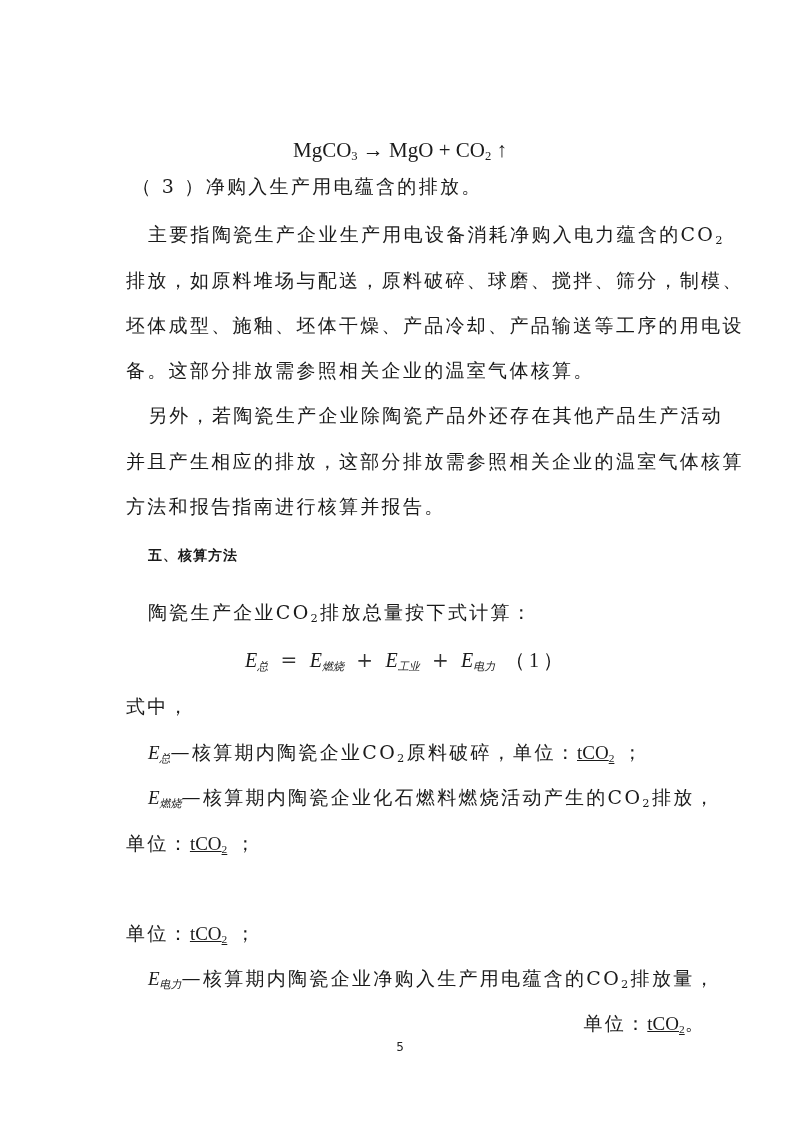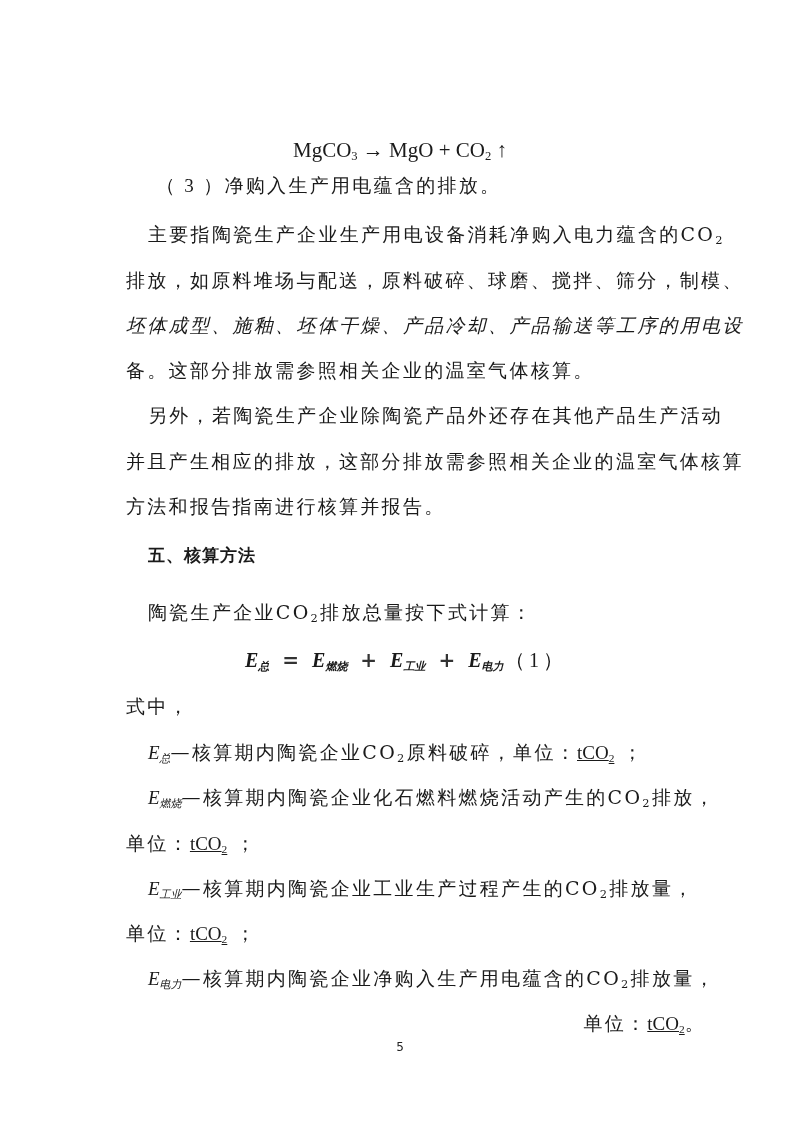--- a/index.html
+++ b/index.html
@@ -13,26 +13,26 @@
       position: absolute; left: 126px; width: 580px;
       font-size: 19px; line-height: 24px; white-space: nowrap;
       letter-spacing: 2.3px;
     }
     .indent { left: 148px; }
     .center { left: 0; width: 800px; text-align: center; letter-spacing: 0; }
     .eq-chem {
       font-family: "Liberation Serif", "DejaVu Serif", serif;
       font-size: 21px; letter-spacing: 0;
     }
-    .heading { font-family: "DejaVu Sans", "Liberation Sans", sans-serif; font-weight: bold; font-size: 17px; letter-spacing: 1px; }
+    .heading { font-family: "DejaVu Sans", "Liberation Sans", sans-serif; font-weight: bold; font-size: 14px; letter-spacing: 1px; }
     .latin { font-family: "Liberation Serif", serif; letter-spacing: 0; text-decoration: underline; }
     .it { font-style: italic; font-family: "Liberation Serif", serif; letter-spacing: 0; }
     sub { font-size: 60%; vertical-align: -3px; line-height: 0; }
     .sub-cn { font-size: 11px; font-style: italic; vertical-align: -3px; letter-spacing: 0; }
-    .formula { font-size: 20px; letter-spacing: 0; font-weight: bold; }
+    .formula { font-size: 20px; letter-spacing: 0; }
     .formula .op { margin: 0 6px; color: #333; }
     .eqno { position: absolute; left: 505px; letter-spacing: 4px; font-family: "Liberation Serif", serif; font-size: 20px; }
     .pageno {
       position: absolute; left: 0; width: 800px; text-align: center;
       top: 1040px; font-size: 12px; font-family: "DejaVu Sans", sans-serif; color: #222;
     }
   </style>
 </head>
 <body>
 
@@ -40,25 +40,25 @@
 
   <div class="line center eq-chem" style="top:138px;">
     <span>MgCO</span><sub>3</sub>
     <span>→</span>
     <span>MgO</span>
     <span>+</span>
     <span>CO</span><sub>2</sub>
     <span>↑</span>
   </div>
 
-  <div class="line indent" style="top:174px; left:156px;font-family:Liberation Serif, serif;">（ 3 ）净购入生产用电蕴含的排放。</div>
+  <div class="line indent" style="top:174px; left:132px;">（ 3 ）净购入生产用电蕴含的排放。</div>
 
   <div class="line indent" style="top:222px;"><span>主要指陶瓷生产企业生产用电设备消耗净购入电力蕴含的CO</span><sub>2</sub></div>
   <div class="line" style="top:268px;">排放，如原料堆场与配送，原料破碎、球磨、搅拌、筛分，制模、</div>
-  <div class="line" style="top:313px;font-style:italic;">坯体成型、施釉、坯体干燥、产品冷却、产品输送等工序的用电设</div>
+  <div class="line" style="top:313px;">坯体成型、施釉、坯体干燥、产品冷却、产品输送等工序的用电设</div>
   <div class="line" style="top:358px;">备。这部分排放需参照相关企业的温室气体核算。</div>
 
   <div class="line indent" style="top:403px;">另外，若陶瓷生产企业除陶瓷产品外还存在其他产品生产活动</div>
   <div class="line" style="top:449px;">并且产生相应的排放，这部分排放需参照相关企业的温室气体核算</div>
   <div class="line" style="top:494px;">方法和报告指南进行核算并报告。</div>
 
   <div class="line indent heading" style="top:543px;">五、核算方法</div>
 
   <div class="line indent" style="top:600px;"><span>陶瓷生产企业CO</span><sub>2</sub><span>排放总量按下式计算：</span></div>
 
@@ -79,23 +79,20 @@
     <span class="it">E</span><span class="sub-cn">总</span><span>—核算期内陶瓷企业CO</span><sub>2</sub><span>原料破碎，单位：</span><span class="latin">tCO</span><sub class="latin">2</sub><span> ；</span>
   </div>
 
   <div class="line indent" style="top:785px;">
     <span class="it">E</span><span class="sub-cn">燃烧</span><span>—核算期内陶瓷企业化石燃料燃烧活动产生的CO</span><sub>2</sub><span>排放，</span>
   </div>
   <div class="line" style="top:831px;">
     <span>单位：</span><span class="latin">tCO</span><sub class="latin">2</sub><span> ；</span>
   </div>
 
-  <div class="line indent" style="top:876px;">
-    <span class="it">E</span><span class="sub-cn">工业</span><span>—核算期内陶瓷企业工业生产过程产生的CO</span><sub>2</sub><span>排放量，</span>
-  </div>
   <div class="line" style="top:921px;">
     <span>单位：</span><span class="latin">tCO</span><sub class="latin">2</sub><span> ；</span>
   </div>
 
   <div class="line indent" style="top:966px;">
     <span class="it">E</span><span class="sub-cn">电力</span><span>—核算期内陶瓷企业净购入生产用电蕴含的CO</span><sub>2</sub><span>排放量，</span>
   </div>
   <div class="line" style="top:1011px;text-align:right;">
     <span>单位：</span><span class="latin">tCO</span><sub class="latin">2</sub><span>。</span>
   </div>

